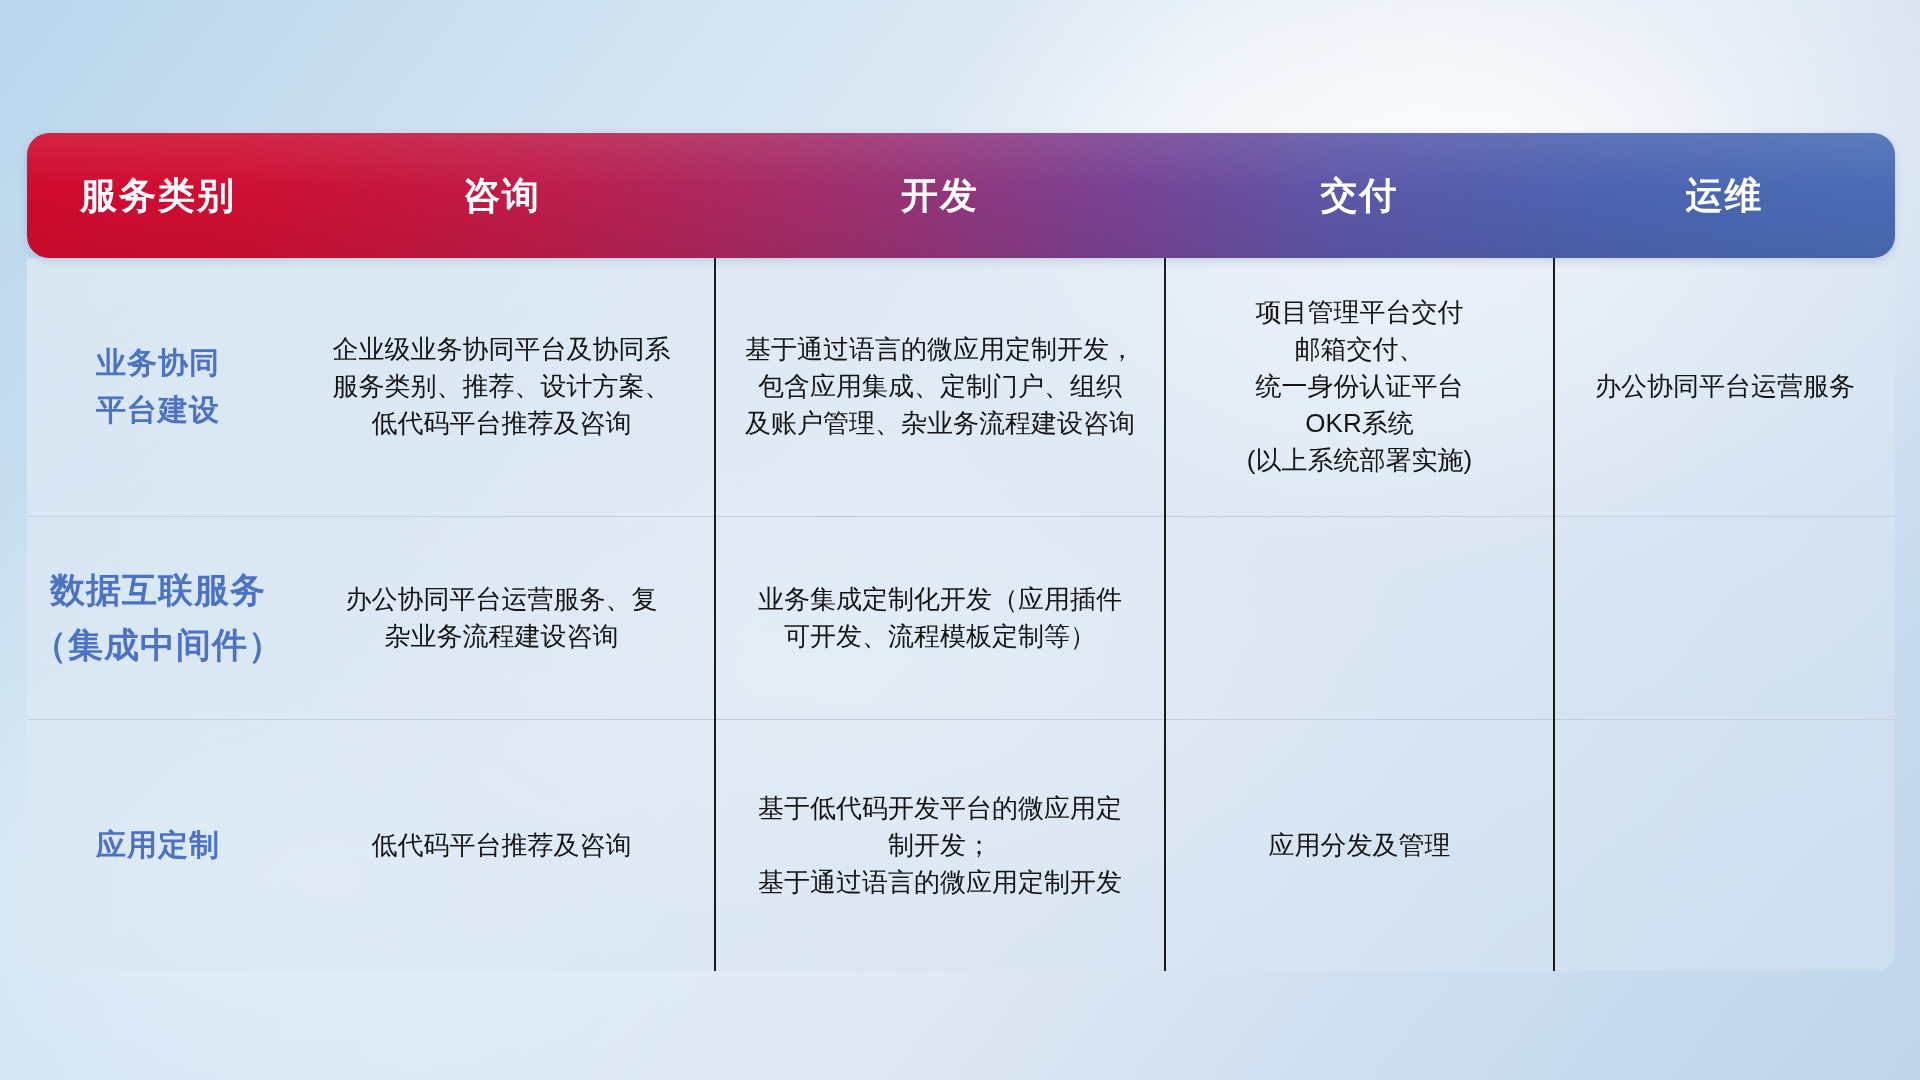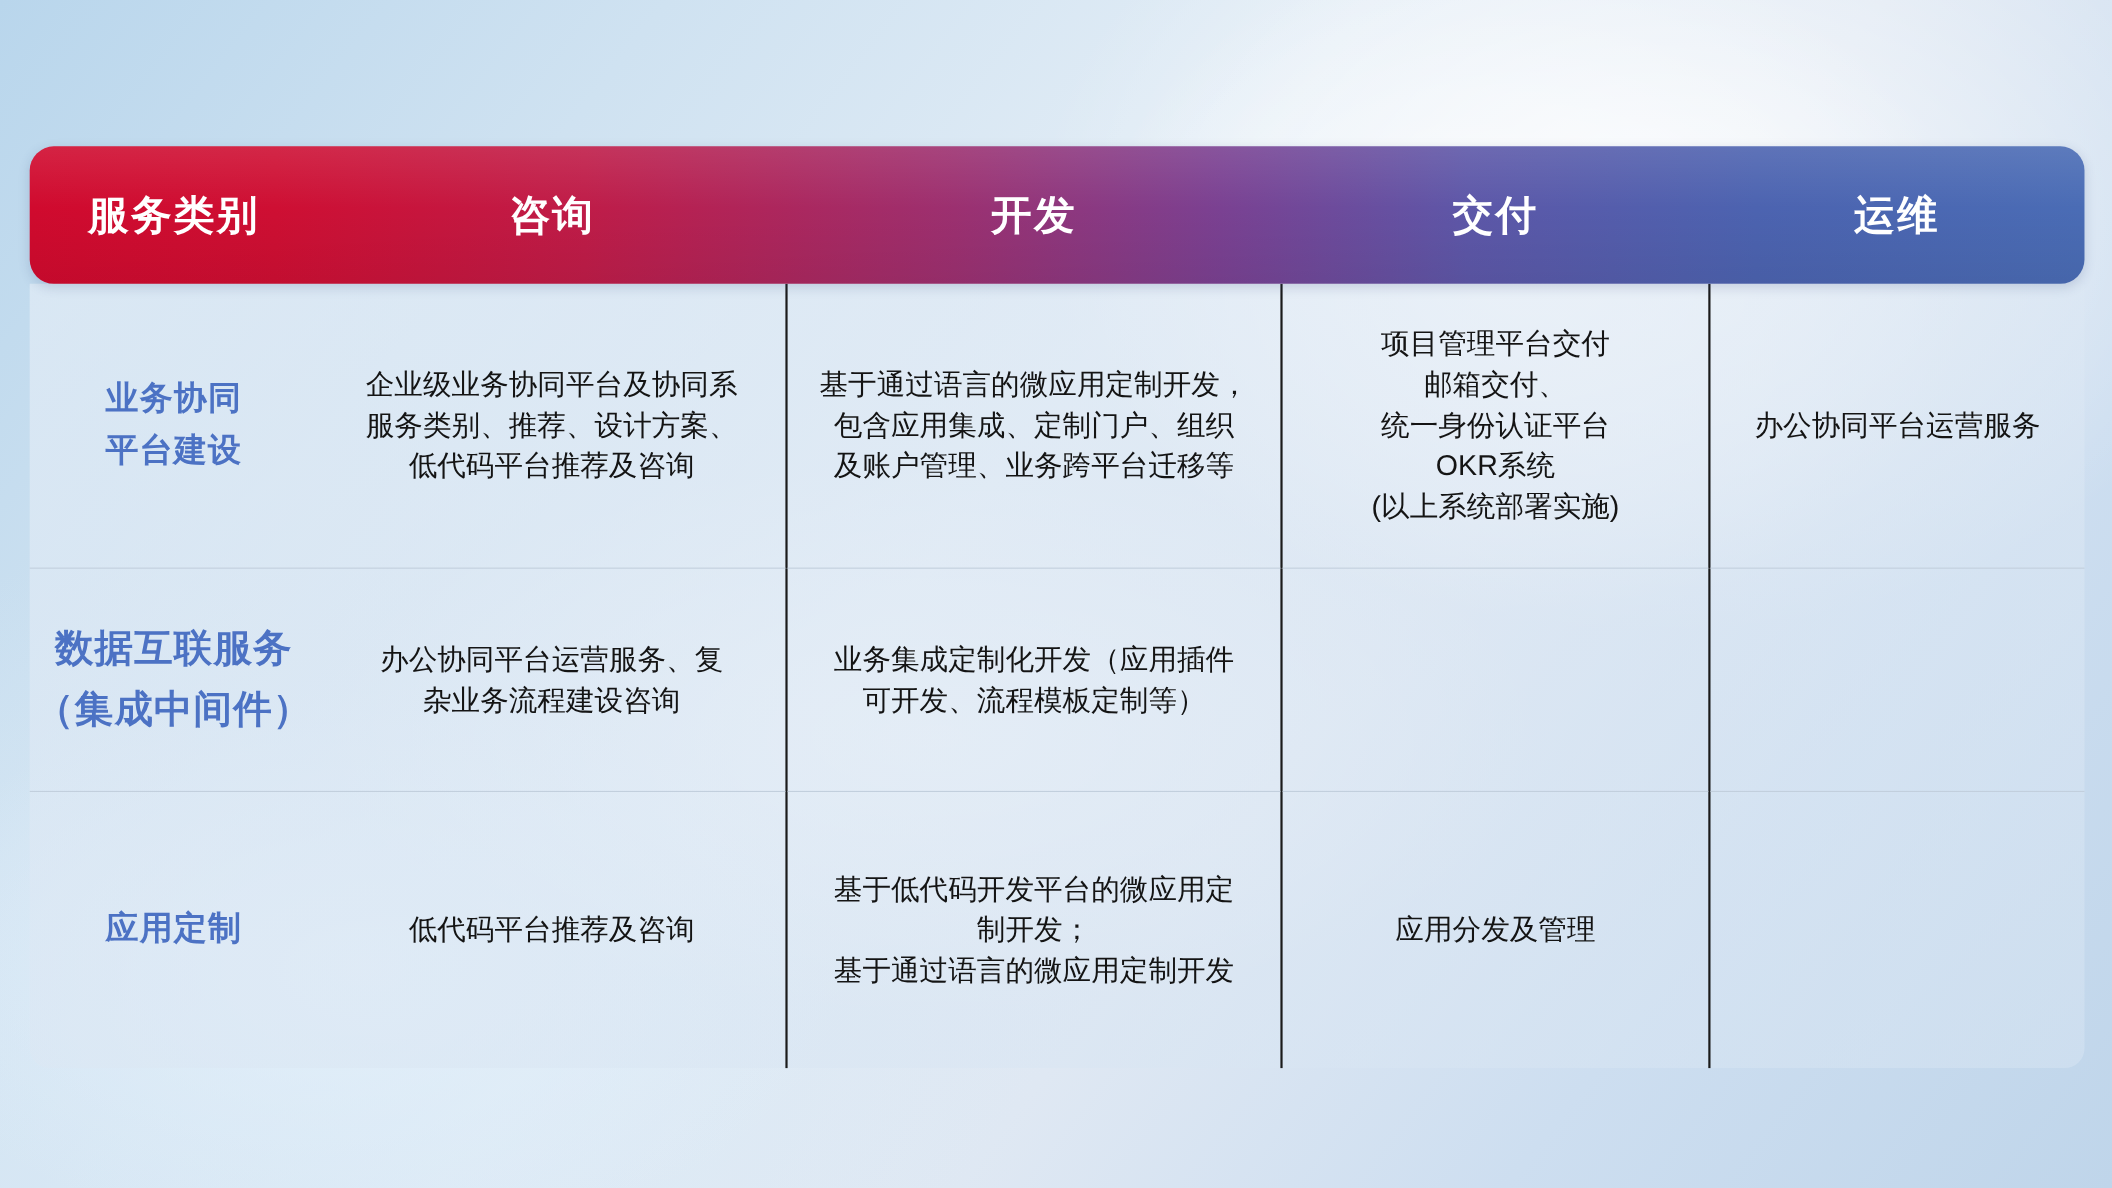--- a/index.html
+++ b/index.html
@@ -197,21 +197,21 @@
             <span class="cellline">平台建设</span>
           </td>
           <td class="div-r">
             <span class="cellline">企业级业务协同平台及协同系</span>
             <span class="cellline">服务类别、推荐、设计方案、</span>
             <span class="cellline">低代码平台推荐及咨询</span>
           </td>
           <td class="div-r">
             <span class="cellline">基于通过语言的微应用定制开发，</span>
             <span class="cellline">包含应用集成、定制门户、组织</span>
-            <span class="cellline">及账户管理、业务跨平台迁移等</span>
+            <span class="cellline">及账户管理、杂业务流程建设咨询</span>
           </td>
           <td class="div-r">
             <span class="cellline">项目管理平台交付</span>
             <span class="cellline">邮箱交付、</span>
             <span class="cellline">统一身份认证平台</span>
             <span class="cellline">OKR系统</span>
             <span class="cellline">(以上系统部署实施)</span>
           </td>
           <td>
             <span class="cellline">办公协同平台运营服务</span>

